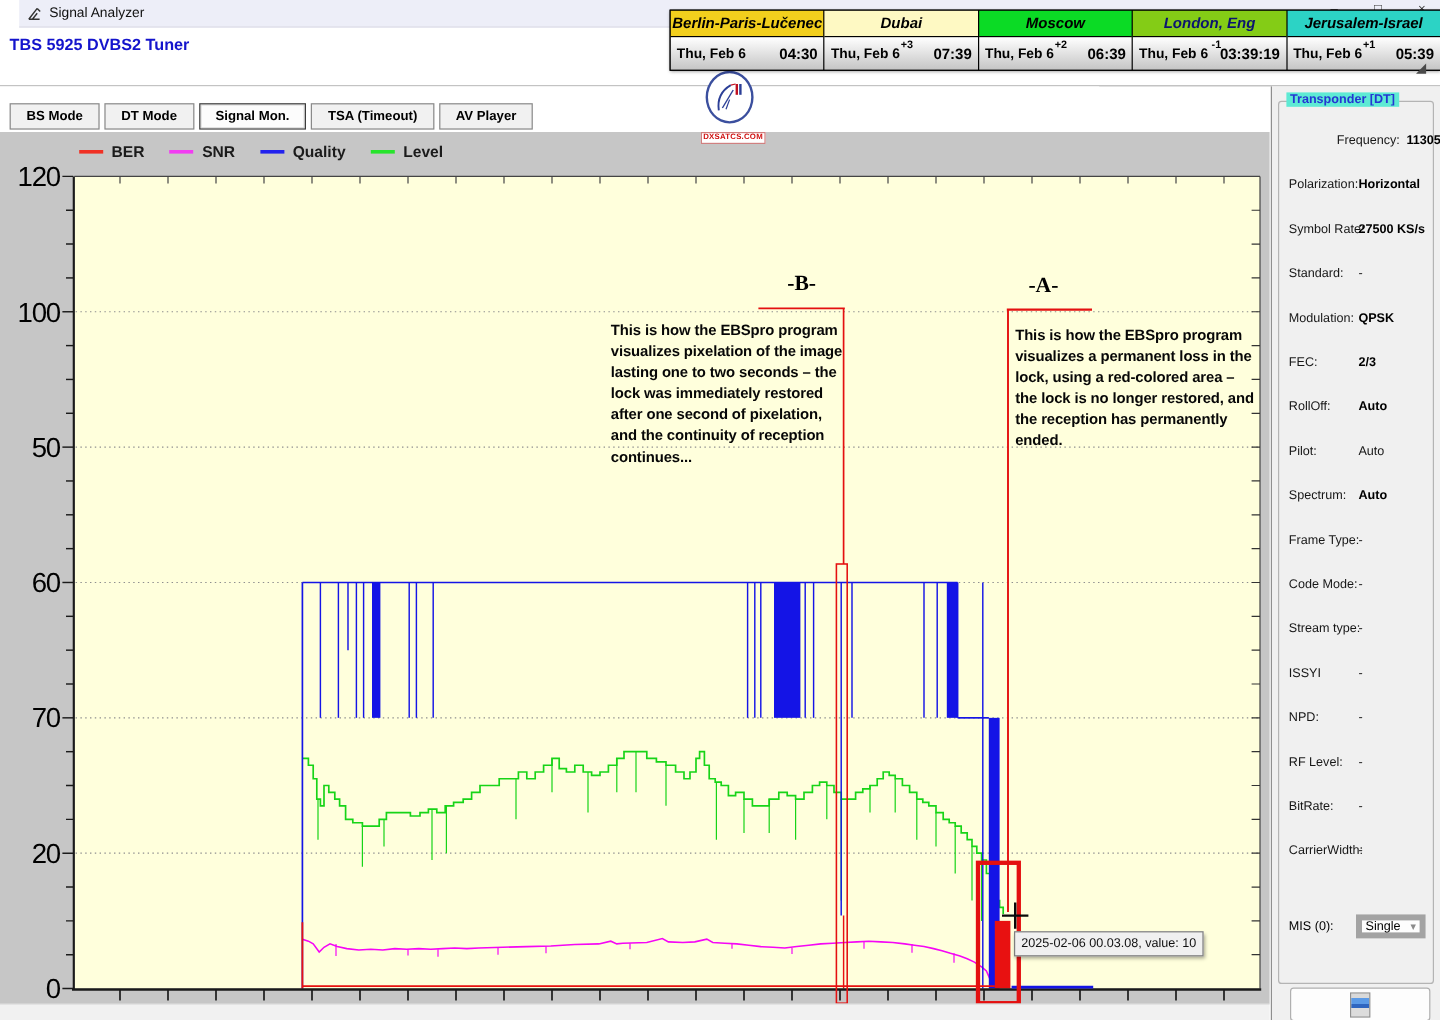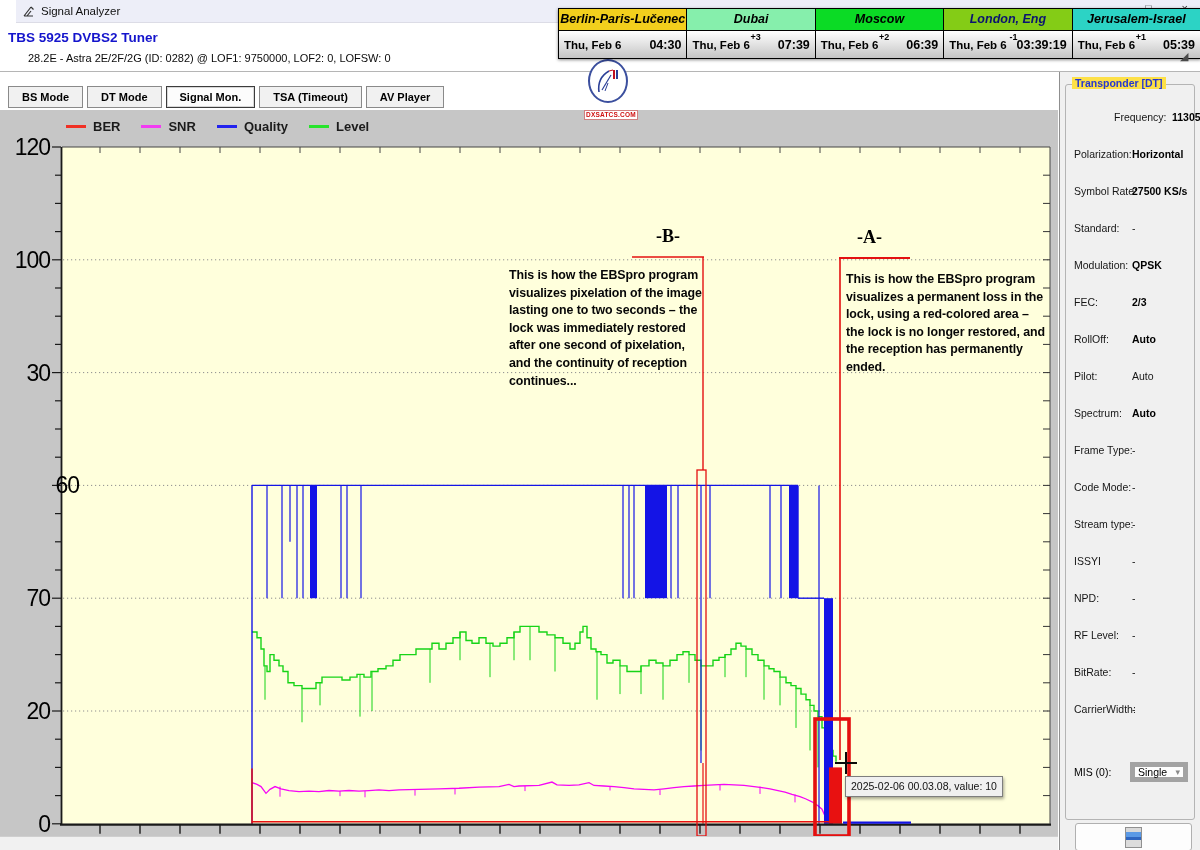--- a/index.html
+++ b/index.html
@@ -66,21 +66,21 @@
            box-shadow:1px 2px 3px rgba(0,0,0,.35)}
 
   .bottom-strip{position:absolute;left:0;top:836px;width:1058px;height:14px;background:#f1f1f1;
                 border-top:1px solid #cfcfcf}
 
   
   .right-panel{position:absolute;left:1059px;top:72px;width:141px;height:778px;background:#f0f0f0;
                border-left:1px solid #8f8f8f;z-index:2;box-sizing:border-box}
   .groupbox{position:absolute;left:5px;top:12px;width:128px;height:734px;border:1px solid #b4b4b4;
             border-radius:3px}
-  .groupbox-title{position:absolute;left:6px;top:-8px;background:#fde047;padding:0 3px;
+  .groupbox-title{position:absolute;left:6px;top:-8px;background:#5eead4;padding:0 3px;
                   font-size:10.5px;font-weight:700;color:#2436d2;white-space:nowrap}
   .prow{position:absolute;left:8px;width:114px;font-size:10.5px;color:#161616;display:flex;
         white-space:nowrap}
   .prow .plabel{width:56px;flex:none}
   .prow .pvalue{margin-left:2px}
   .pvalue.bold{font-weight:700;color:#000}
   .mis-row{position:absolute;left:8px;top:677px;width:114px;font-size:10.5px;display:flex;align-items:center}
   .mis-label{width:56px;flex:none}
   .dropdown{width:62px;height:20px;background:#fdfdfd;border:5px solid #a3a3a3;display:flex;
             align-items:center;font-size:10.5px;padding:0 3px;box-sizing:border-box;cursor:default}
@@ -102,34 +102,33 @@
     </svg>
     <span class="win-title">Signal Analyzer</span>
   </div>
   <div class="win-controls">
     <span>–</span>
     <span>□</span>
     <span>×</span>
   </div>
 
   <div class="tuner-title">TBS 5925 DVBS2 Tuner</div>
-  <div class="tuner-subtitle">28.2E - Astra 2E/2F/2G (ID: 0282) @ LOF1: 9750000, LOF2: 0, LOFSW: 0</div>
   <div class="header-divider"></div>
 
   <div class="clockbar" id="clockbar">
       <div class="clock-col">
         <div class="clock-head" style="background: rgb(242, 207, 29); color: rgb(0, 0, 0);">Berlin-Paris-Lučenec</div>
         <div class="clock-body">
           <span class="clock-date">Thu, Feb 6</span>
           <span class="clock-off"></span>
           <span class="clock-time">04:30</span>
         </div>
       </div>
       <div class="clock-col">
-        <div class="clock-head" style="background: #86efac; color: rgb(0, 0, 0);">Dubai</div>
+        <div class="clock-head" style="background: #fef9c3; color: rgb(0, 0, 0);">Dubai</div>
         <div class="clock-body">
           <span class="clock-date">Thu, Feb 6</span>
           <span class="clock-off">+3</span>
           <span class="clock-time">07:39</span>
         </div>
       </div>
       <div class="clock-col">
         <div class="clock-head" style="background: rgb(11, 219, 37); color: rgb(0, 0, 0);">Moscow</div>
         <div class="clock-body">
           <span class="clock-date">Thu, Feb 6</span>
@@ -380,22 +379,22 @@
           <span class="legend-label">Quality</span>
         </div>
         <div class="legend-item">
           <span class="legend-swatch" style="background: rgb(39, 228, 44);"></span>
           <span class="legend-label">Level</span>
         </div>
       </div>
     <div id="ylabels">
         <div class="ylabel" style="top: 23px;">120</div>
         <div class="ylabel" style="top: 135.8px;">100</div>
-        <div class="ylabel" style="top: 248.6px;">30</div>
-        <div class="ylabel" style="top: 361.4px; margin-left: 29px;">60</div>
+        <div class="ylabel" style="top: 248.6px;">50</div>
+        <div class="ylabel" style="top: 361.4px;">60</div>
         <div class="ylabel" style="top: 474.2px;">70</div>
         <div class="ylabel" style="top: 587px;">20</div>
         <div class="ylabel" style="top: 699.8px;">0</div>
       </div>
     <div class="ann-label" style="left:656px;top:116px">-B-</div>
     <div class="ann-label" style="left:857px;top:117px">-A-</div>
     <div class="ann-text" style="left:509px;top:157px;width:197px">This is how the EBSpro program visualizes pixelation of the image lasting one to two seconds – the lock was immediately restored after one second of pixelation, and the continuity of reception continues...</div>
     <div class="ann-text" style="left:846px;top:161px;width:201px">This is how the EBSpro program visualizes a permanent loss in the lock, using a red-colored area – the lock is no longer restored, and the reception has permanently ended.</div>
     <div class="tooltip" style="left:845px;top:666px">2025-02-06 00.03.08, value: 10</div>
   </div>

